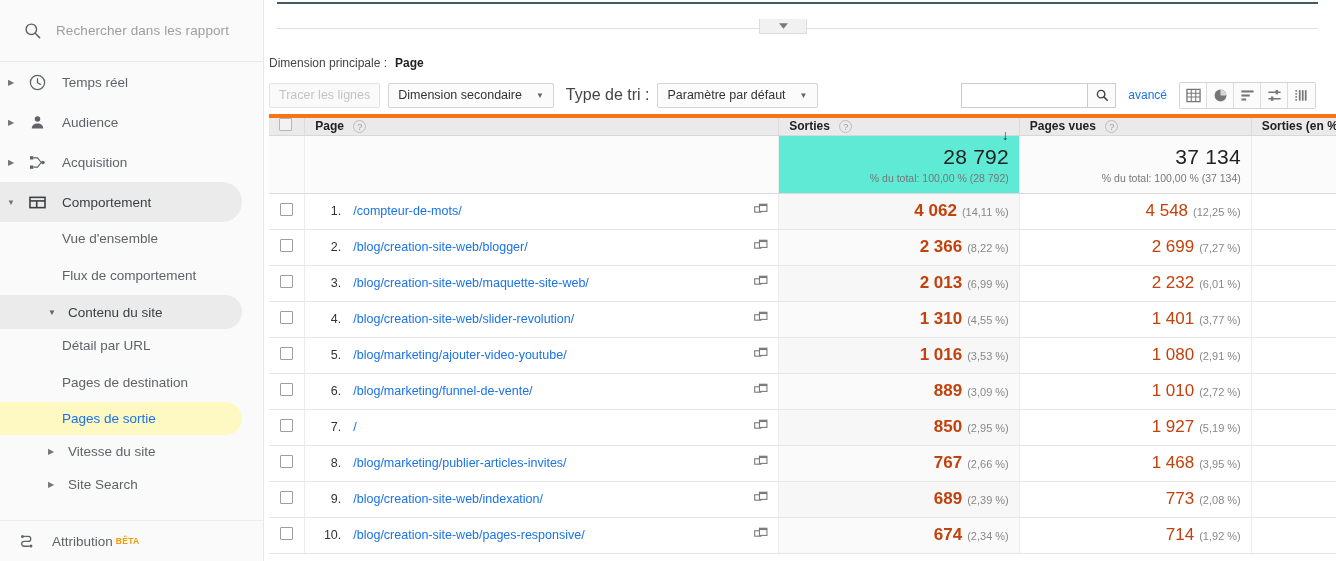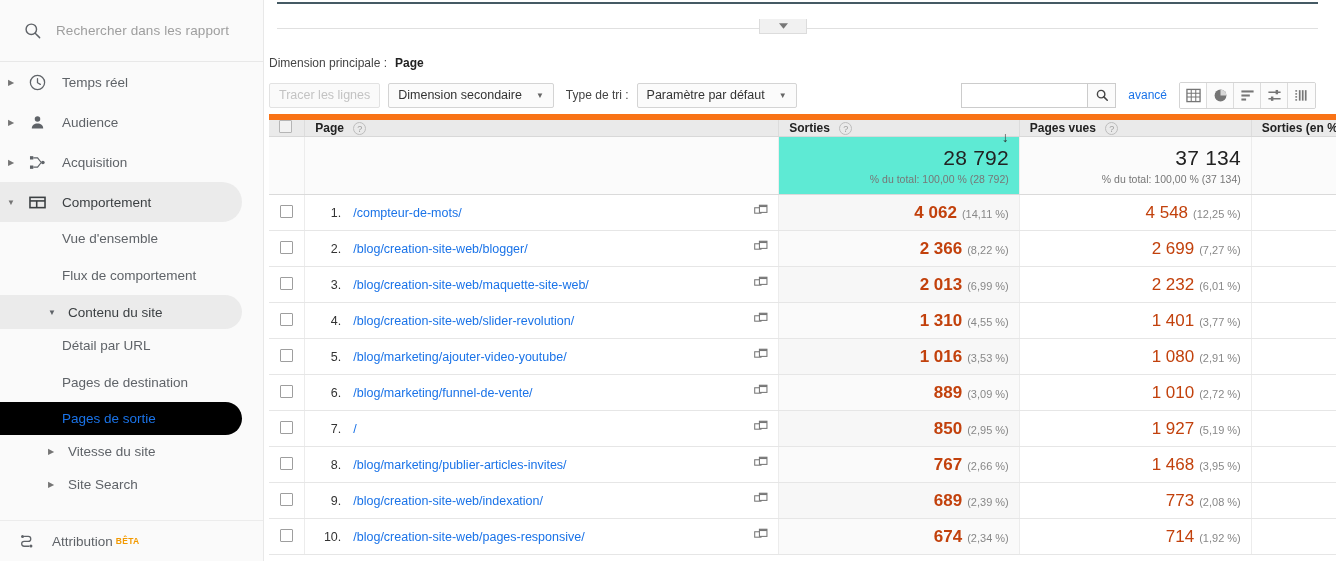--- a/index.html
+++ b/index.html
@@ -37,21 +37,21 @@
   .nav-item.sel-grey {
     background: #ebebeb; border-radius: 0 20px 20px 0;
     width: 242px; color: #3c4043;
   }
   .sub-item {
     height: 33px; display: flex; align-items: center;
     padding-left: 62px; font-size: 13.5px; color: #5f6368; cursor: pointer;
   }
   .sub-item.two-line { height: 40px; line-height: 17px; }
   .sub-item.active {
-    background: #000000; color: #1a73e8; border-radius: 0 20px 20px 0;
+    background: #fef9c3; color: #1a73e8; border-radius: 0 20px 20px 0;
     width: 242px;
   }
   .sub-head {
     height: 34px; display: flex; align-items: center; font-size: 13.5px;
     color: #3c4043; cursor: pointer;
   }
   .sub-head.sel-grey { background: #ebebeb; border-radius: 0 20px 20px 0; width: 242px; }
   .sub-head .car { width: 20px; margin-left: 48px; font-size: 8px; color: #5f6368; }
   .sub-group { height: 33px; display: flex; align-items: center; font-size: 13.5px; color: #5f6368; cursor:pointer; }
   .sub-group .car { width: 20px; margin-left: 48px; font-size: 8px; color: #757575; }
@@ -83,21 +83,21 @@
   .dimrow .val { font-weight: bold; color: #222; margin-left: 8px; }
 
   .toolbar { height: 38px; margin-top: 6px; padding-left: 5px; display: flex; align-items: center; position: relative; }
   .btn {
     height: 25px; border: 1px solid #d4d4d4; background: #fbfbfb; border-radius: 2px;
     display: flex; align-items: center; padding: 0 9px; font-size: 12.5px; color: #333;
     cursor: pointer; white-space: nowrap;
   }
   .btn.disabled { color: #c3c3c3; background: #fafafa; border-color: #e2e2e2; cursor: default; }
   .btn .car { margin-left: 14px; font-size: 8px; color: #666; }
-  .sorttxt { font-size: 12px; color: #444; margin: 0 8px 0 12px; }
+  .sorttxt { font-size: 16px; color: #444; margin: 0 8px 0 12px; }
 
   .rightgrp { position: absolute; right: 20px; display: flex; align-items: center; }
   .searchbox { display: flex; height: 25px; }
   .searchbox input {
     width: 126px; height: 25px; border: 1px solid #ccc; border-right: none;
     padding: 0 6px; font-size: 12px; font-family: inherit; outline: none; background:#fff;
   }
   .searchbtn {
     width: 29px; height: 25px; border: 1px solid #ccc; background: #fbfbfb;
     display: flex; justify-content: center; align-items: center; cursor: pointer;
@@ -107,21 +107,21 @@
   .vicon {
     width: 27px; height: 25px; display: flex; justify-content: center; align-items: center;
     border-right: 1px solid #dcdcdc; cursor: pointer; background: #fbfbfb;
   }
   .vicon:last-child { border-right: none; }
   .vicon.active { background: #fff; }
 
   
   table.gtab { width: 1316px; margin-left: 5px; border-collapse: collapse; table-layout: fixed; }
   table.gtab th {
-    background: #eaeaea; border-top: 6px solid #f97316; border-bottom: 1px solid #d8d8d8;
+    background: #eaeaea; border-top: 4px solid #f97316; border-bottom: 1px solid #d8d8d8;
     border-right: 1px solid #dcdcdc;
     font-size: 12px; font-weight: bold; color: #222; height: 19px; padding: 0 10px;
     text-align: left; vertical-align: middle;
   }
   th.c-check { width: 29px; padding: 0; text-align: center; }
   th.c-page  { width: 384px; }
   th.c-exits { width: 195px; }
   th.c-views { width: 188px; }
   th.c-pct   { width: 270px; border-right: none; }
 

